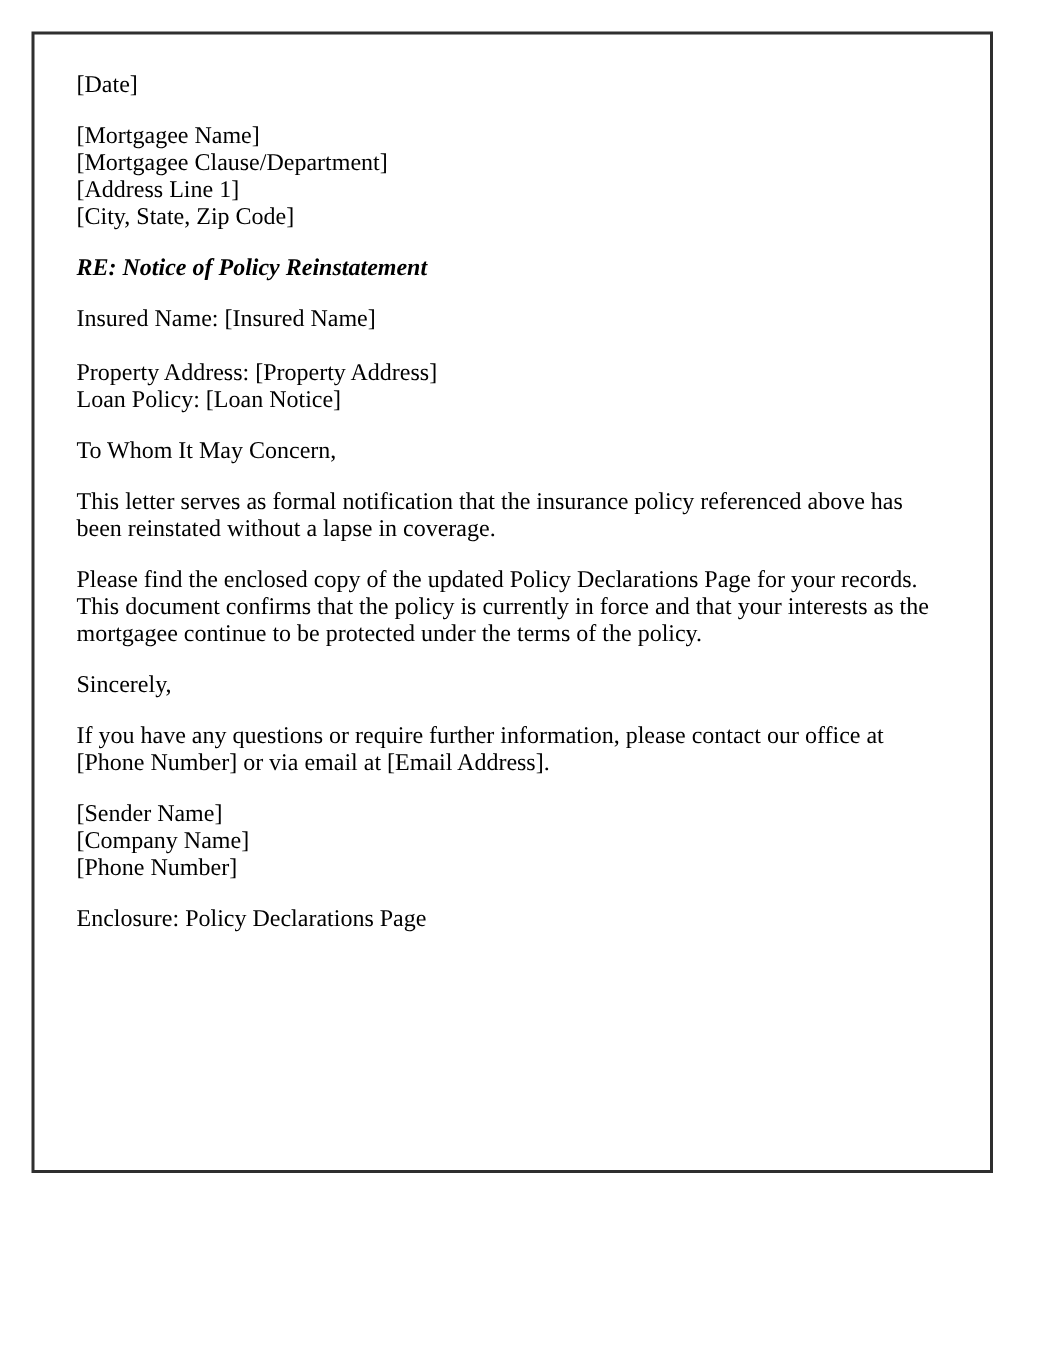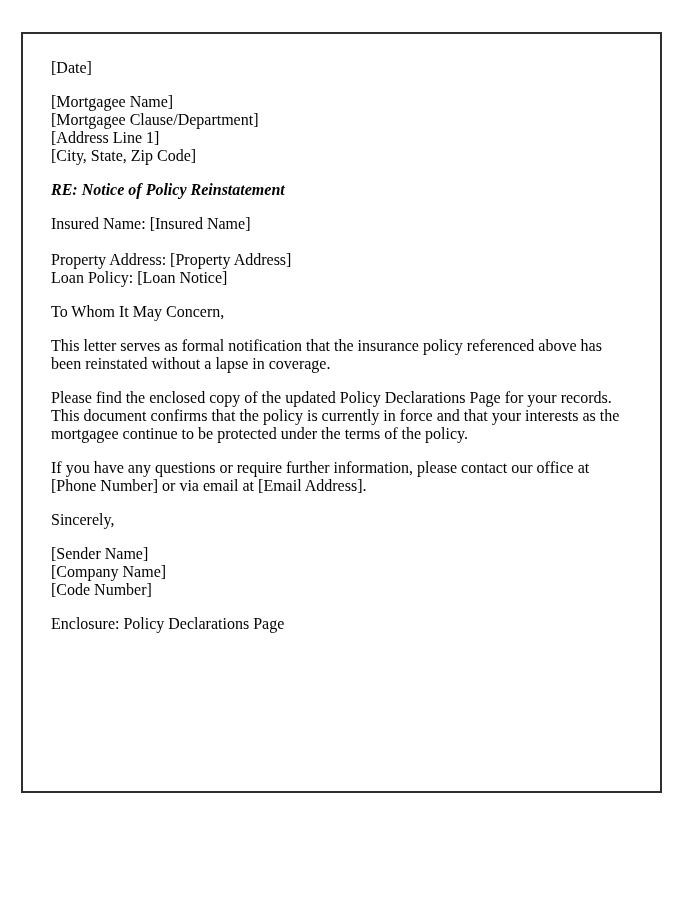--- a/index.html
+++ b/index.html
@@ -11,21 +11,21 @@
     width: 700px;
     height: 900px;
     position: relative;
     overflow: hidden;
     font-family: "Liberation Serif", "DejaVu Serif", serif;
     color: #000000;
   }
   .document {
     position: absolute;
     left: 21px;
-    top: 32px;
+    top: 21px;
     width: 641px;
     height: 761px;
     box-sizing: border-box;
     border: 2px solid #2f2f2f;
     background: #ffffff;
     padding: 25px 28px;
   }
   .document p {
     margin: 0 0 16px 0;
     font-size: 16px;
@@ -59,25 +59,25 @@
     <span><span class="field-label">Insured Name:</span> <span>[Insured Name]</span></span><br>
     <br>
     <span><span class="field-label">Property Address:</span> <span>[Property Address]</span></span><br>
     <span><span class="field-label">Loan Policy:</span> <span>[Loan Notice]</span></span>
   </p>
 
   <p>To Whom It May Concern,</p>
 
   <p>This letter serves as formal notification that the insurance policy referenced above has been reinstated without a lapse in coverage.</p>
   <p>Please find the enclosed copy of the updated Policy Declarations Page for your records. This document confirms that the policy is currently in force and that your interests as the mortgagee continue to be protected under the terms of the policy.</p>
+  <p>Sincerely,</p>
+
   <p>If you have any questions or require further information, please contact our office at [Phone Number] or via email at [Email Address].</p>
-
-  <p>Sincerely,</p>
 
   <p>
     <span>[Sender Name]</span><br>
     <span>[Company Name]</span><br>
-    <span>[Code Number]</span>
+    <span>[Phone Number]</span>
   </p>
 
   <p>Enclosure: Policy Declarations Page</p>
 
 </div>
 
 </body></html>

